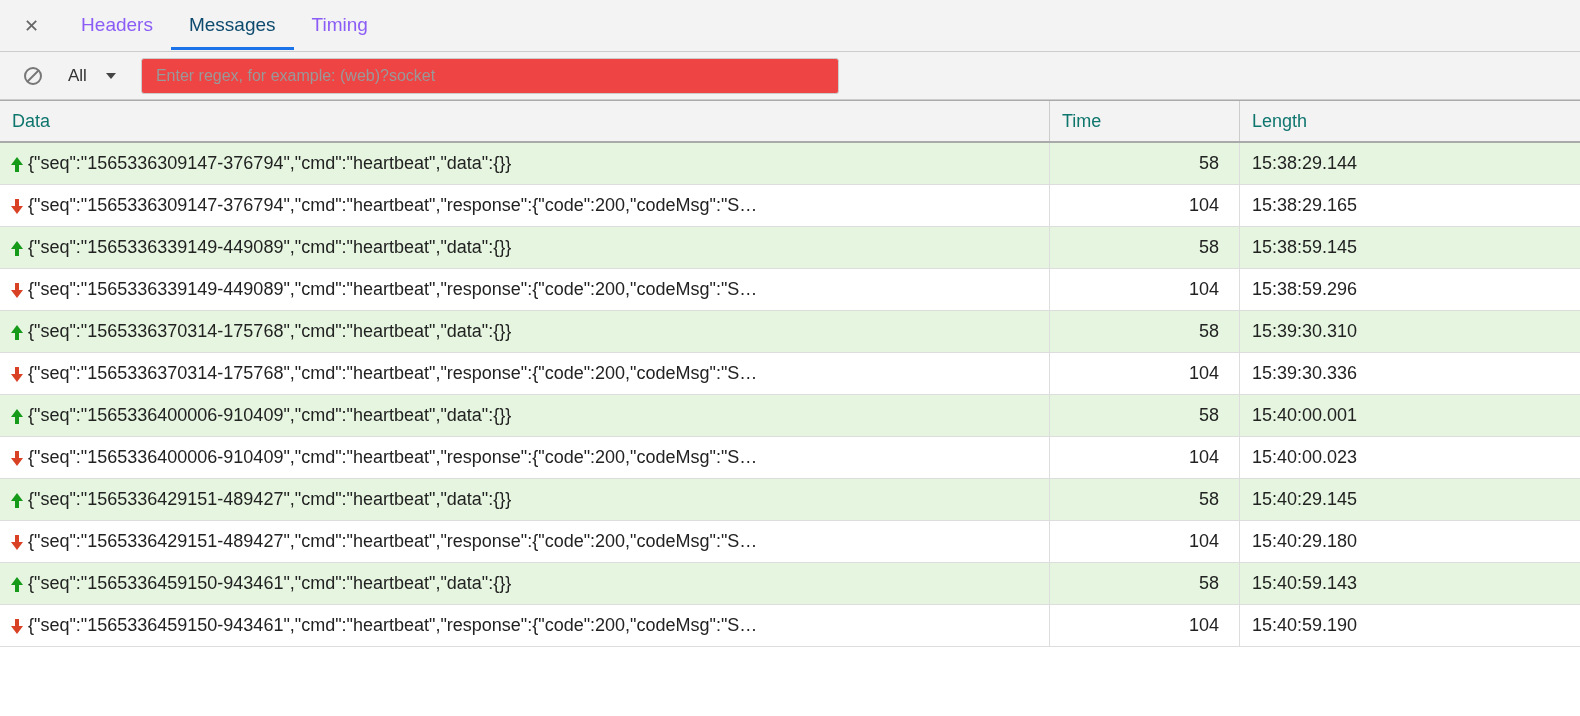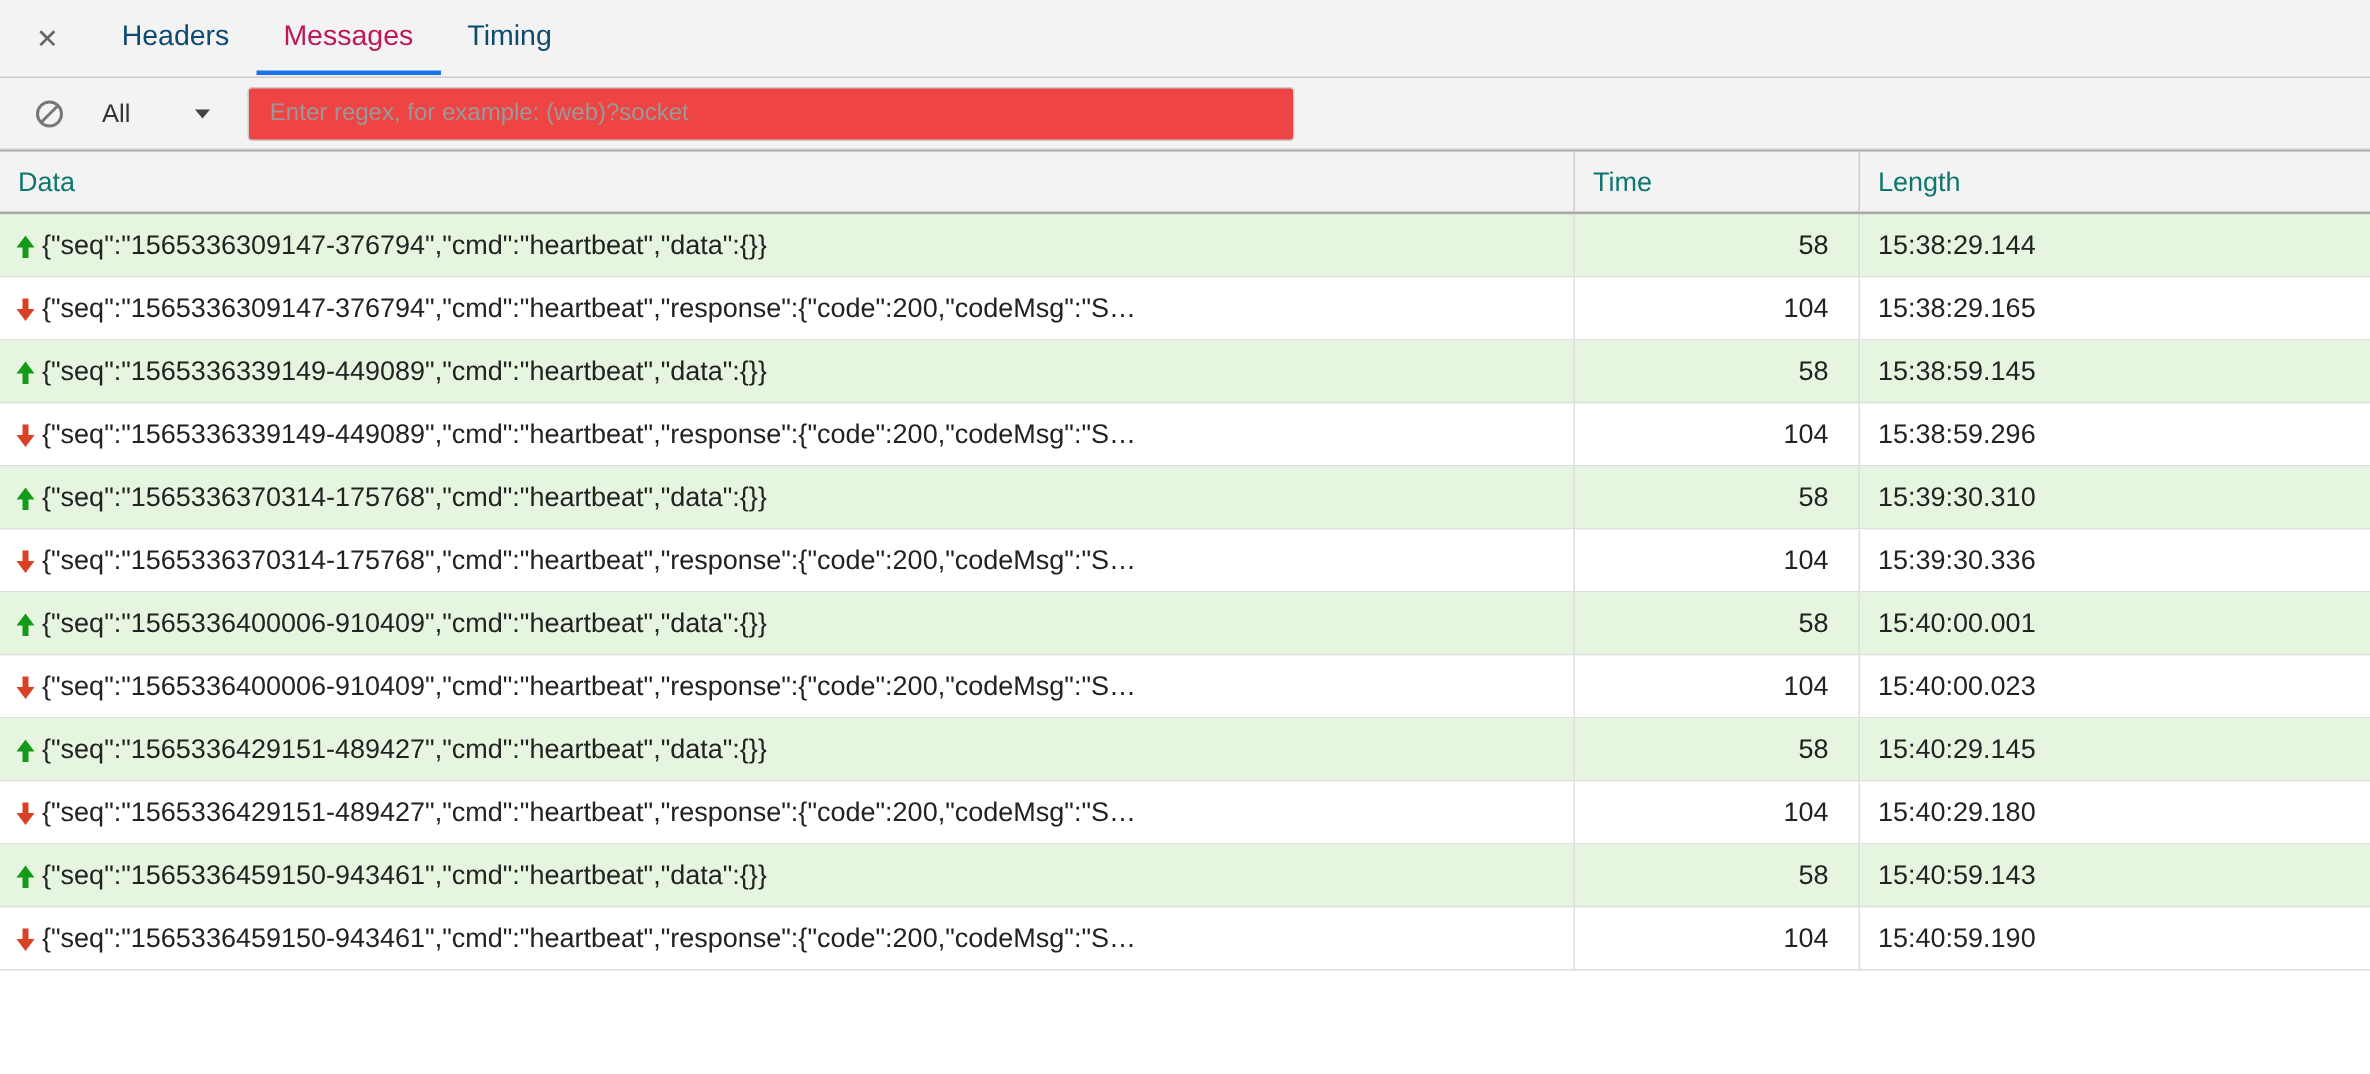--- a/index.html
+++ b/index.html
@@ -27,26 +27,26 @@
     .close-btn {
       font-size: 18px;
       color: #666;
       cursor: pointer;
       margin-right: 24px;
       user-select: none;
     }
     .tab {
       padding: 13px 18px 11px;
       font-size: 19px;
-      color: #0c4a6e;
+      color: #8b5cf6;
       cursor: pointer;
       border-bottom: 3px solid transparent;
     }
     .tab.active {
-      color: #be185d;
+      color: #0c4a6e;
       border-bottom-color: #1a73e8;
     }
     .toolbar {
       display: flex;
       align-items: center;
       height: 48px;
       background: #f3f3f3;
       border-bottom: 1px solid #ccc;
       padding-left: 22px;
       gap: 14px;
@@ -55,21 +55,21 @@
       display: flex;
       align-items: center;
       justify-content: center;
       width: 22px;
       height: 22px;
       color: #666;
     }
     .filter-select {
       display: flex;
       align-items: center;
-      gap: 42px;
+      gap: 18px;
       font-size: 17px;
       color: #333;
       padding: 0 10px;
       cursor: pointer;
     }
     .filter-caret {
       display: inline-flex;
     }
     .regex-input {
       width: 698px;

